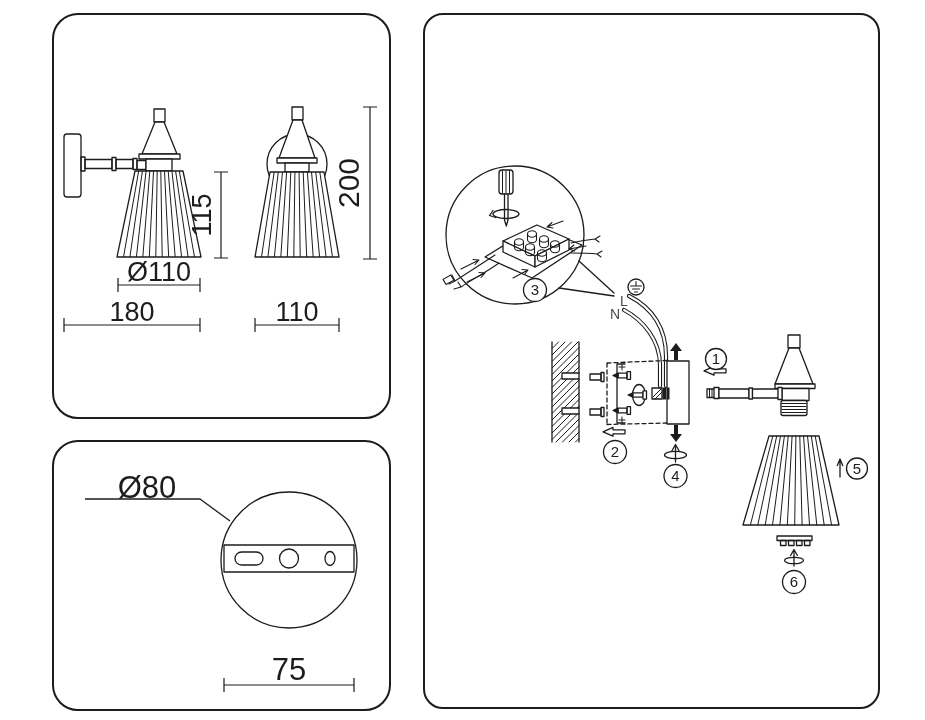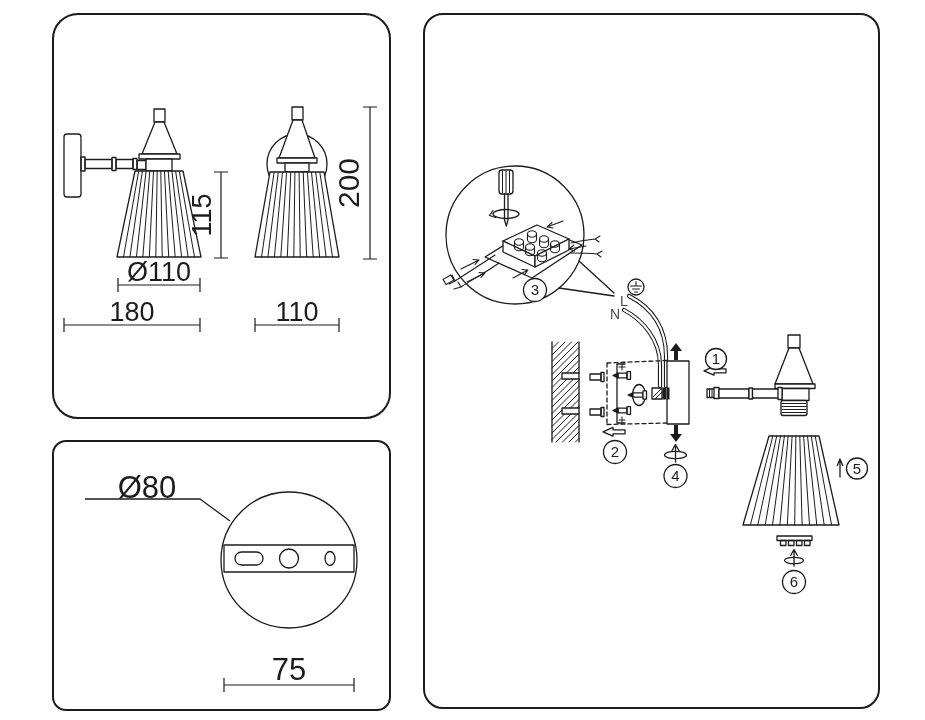--- a/index.html
+++ b/index.html
@@ -1,19 +1,19 @@
 <!DOCTYPE html>
 <html><head>
 <meta charset="utf-8">
 <style>
   html,body{margin:0;padding:0;background:#fff;}
   body{width:925px;height:720px;position:relative;font-family:"Liberation Sans","DejaVu Sans",sans-serif;}
   .panel{position:absolute;border:2px solid #1c1c1c;background:#fff;box-sizing:border-box;}
   #panel-dimensions{left:52px;top:13px;width:339px;height:406px;border-radius:26px;}
-  #panel-mount{left:52px;top:440px;width:339px;height:271px;border-radius:14px;}
+  #panel-mount{left:52px;top:440px;width:339px;height:271px;border-radius:26px;}
   #panel-assembly{left:423px;top:13px;width:457px;height:696px;border-radius:20px;}
   .panel svg{display:block;width:100%;height:100%;}
   svg text{fill:#1c1c1c;stroke:none;font-family:"Liberation Sans","DejaVu Sans",sans-serif;}
   .dim-txt{font-size:27px;}
   .dim-txt-lg{font-size:30px;}
   .dim-txt-xl{font-size:31px;}
   .step-txt{font-size:15px;}
   .wire-txt{font-size:14px;fill:#4a4a4a;}
 </style>
 </head>

